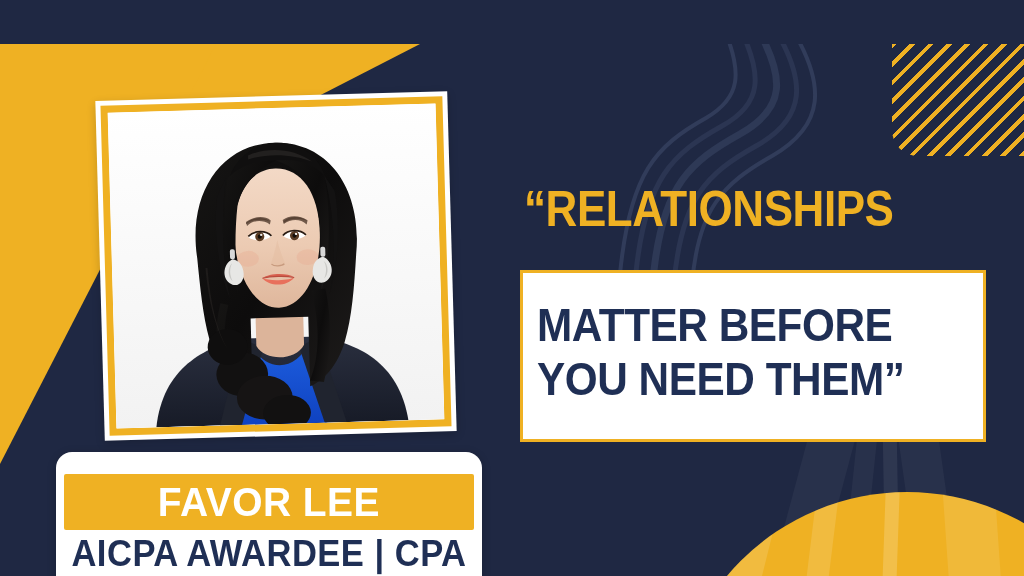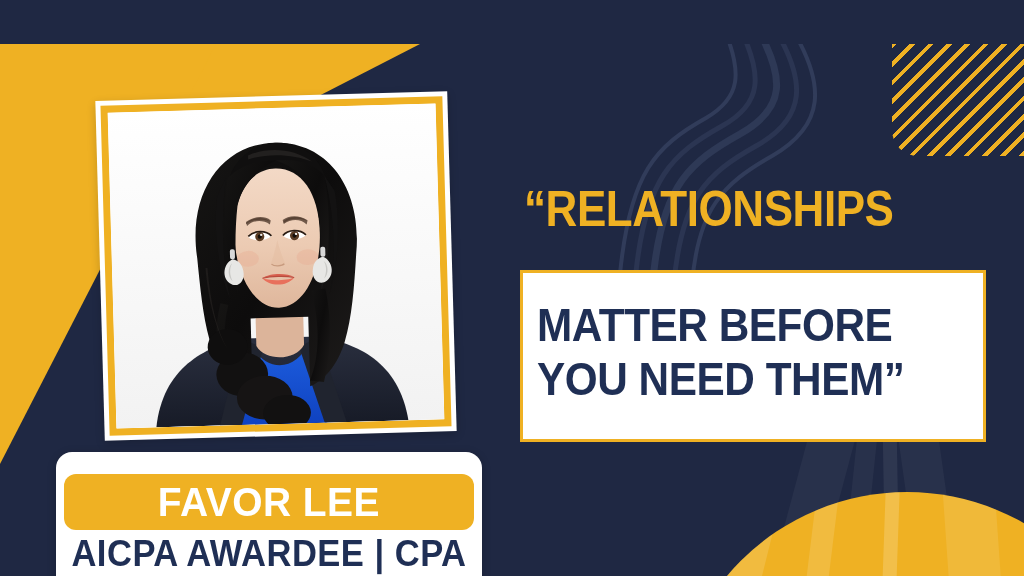--- a/index.html
+++ b/index.html
@@ -117,21 +117,21 @@
     position:absolute;left:56px;top:408px;width:426px;height:175px;
     background:#ffffff;
     border-radius:16px;
     box-shadow:0 2px 10px rgba(0,0,0,.20);
     padding:22px 0 0 0;
     box-sizing:border-box;
   }
   .name-banner{
     margin:0 8px;
     background:#efb123;
-    border-radius:12px;
+    border-radius:2px;
     height:56px;
     display:flex;align-items:center;justify-content:center;
   }
   .name-banner span{
     color:#ffffff;
     font-size:41px;line-height:41px;font-weight:700;
     letter-spacing:0.5px;
     transform:scaleX(0.95);
   }
   .name-sub{

